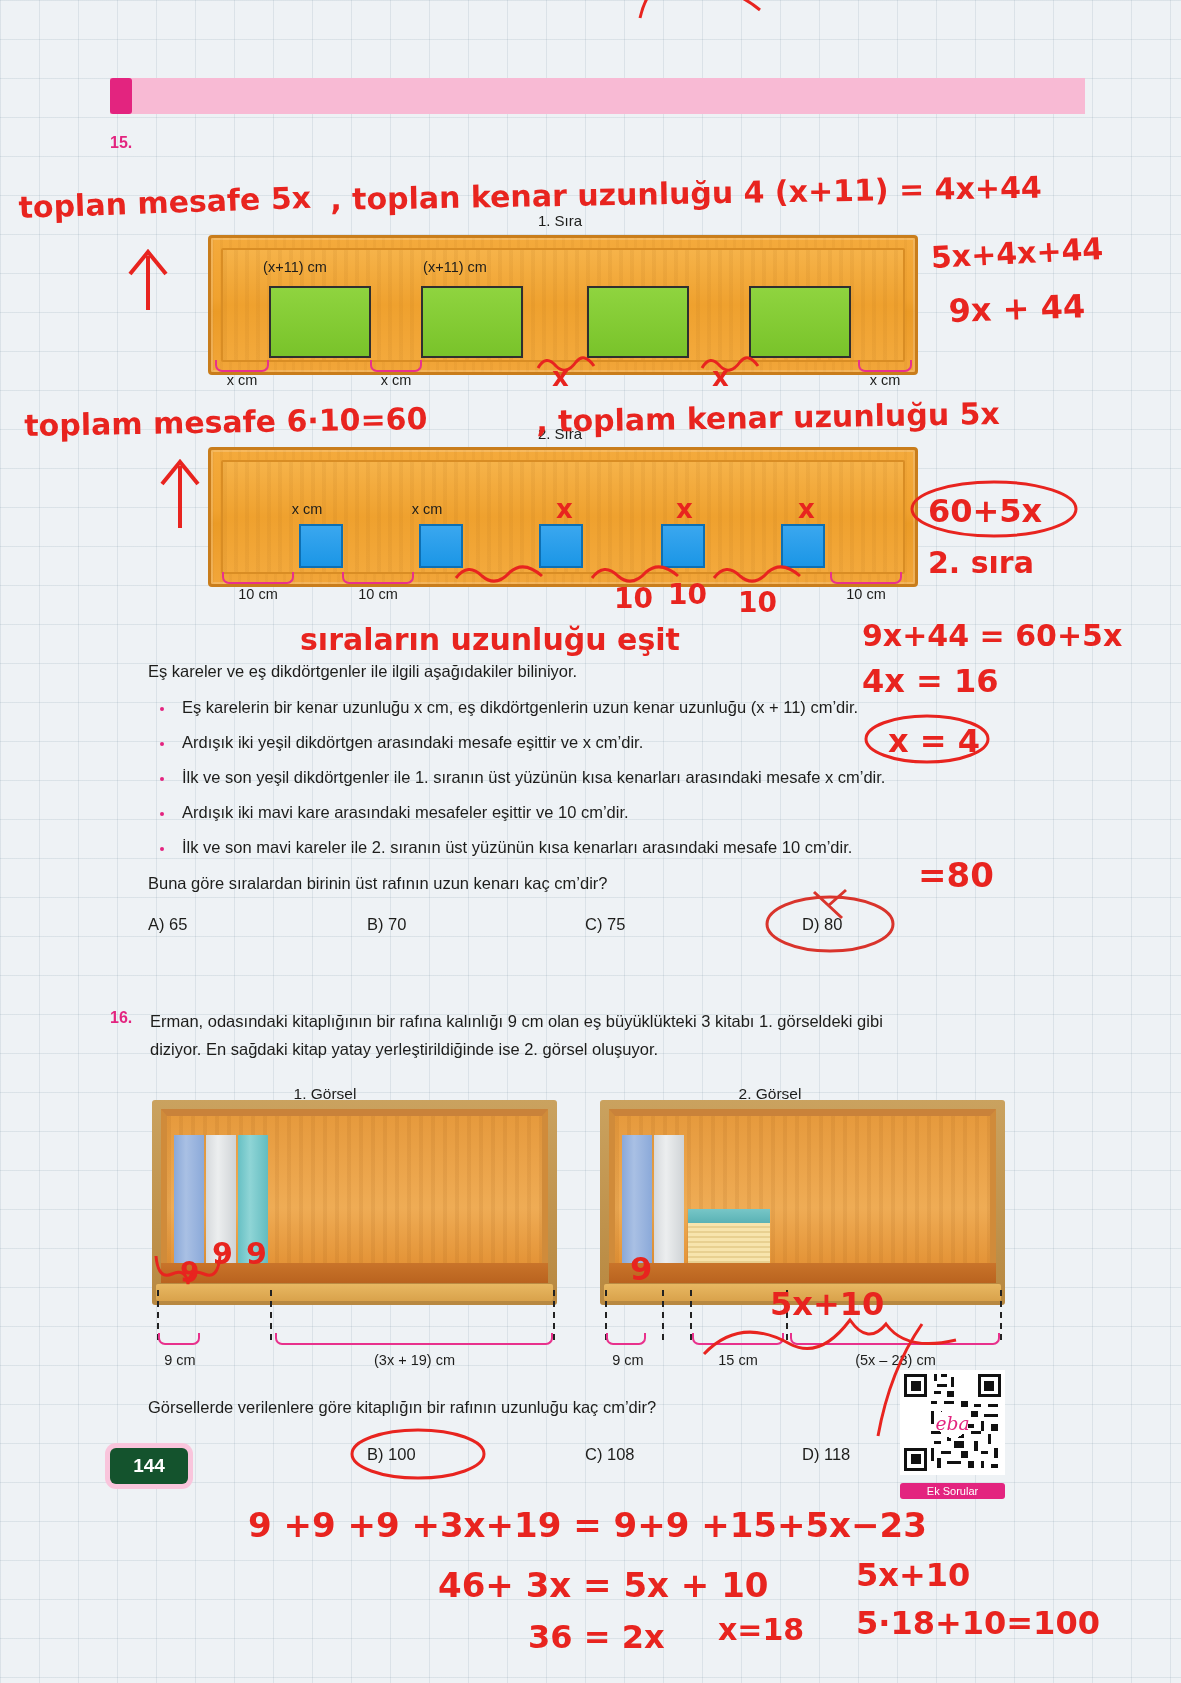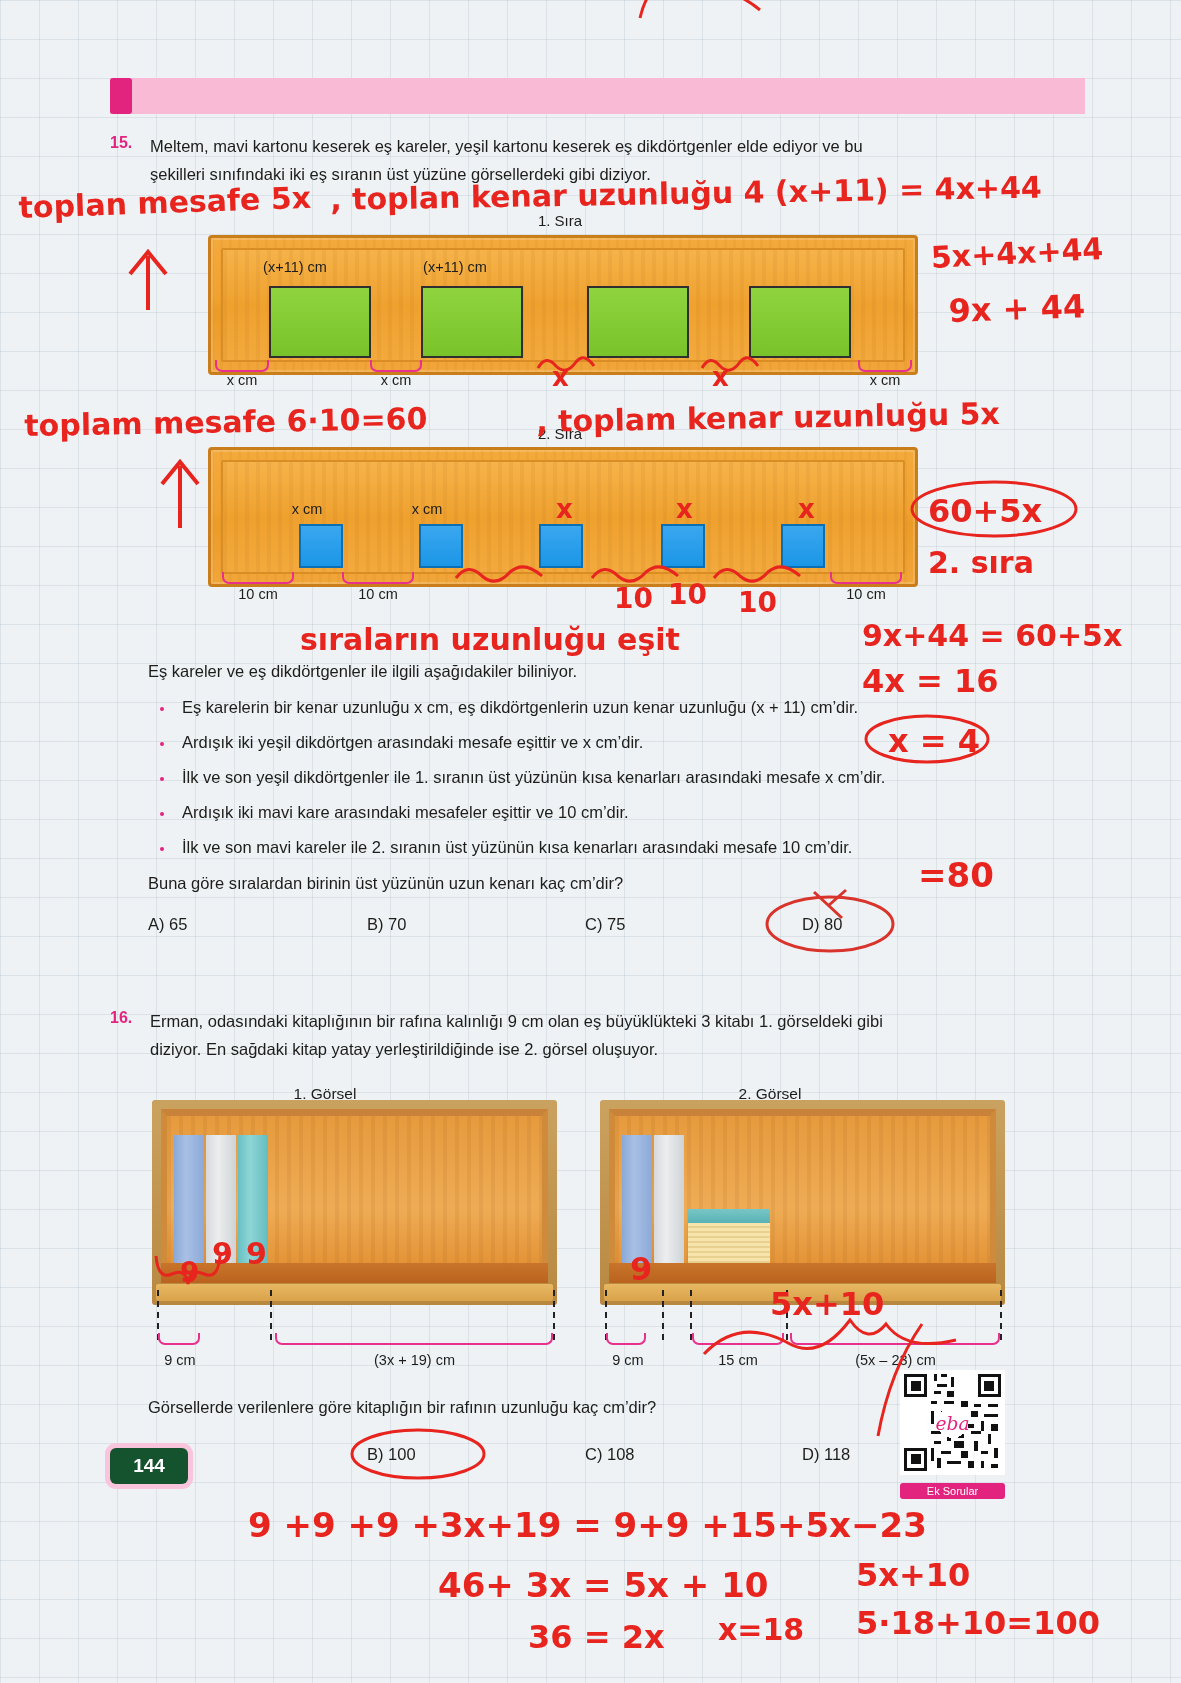--- a/index.html
+++ b/index.html
@@ -171,24 +171,20 @@
 <body>
 
 <div class="grid-bg"></div>
 
 <div class="page">
 
   <div class="top-band"></div>
   <div class="top-band-tab"></div>
 
   <div class="q-num" style="left:110px; top:134px;">15.</div>
-  <div class="q-text" style="left:150px; top:132px; width:930px;">
-    <div>Meltem, mavi kartonu keserek eş kareler, yeşil kartonu keserek eş dikdörtgenler elde ediyor ve bu</div>
-    <div>şekilleri sınıfındaki iki eş sıranın üst yüzüne görsellerdeki gibi diziyor.</div>
-  </div>
 
   <div class="row-label" style="left:500px; top:212px; width:120px;">1. Sıra</div>
 
   <div class="desk" style="left:208px; top:235px; width:710px; height:140px;">
     <div class="desk-inner"></div>
     <div class="green-rect" style="left:58px; top:48px; width:102px; height:72px;"></div>
     <div class="green-rect" style="left:210px; top:48px; width:102px; height:72px;"></div>
     <div class="green-rect" style="left:376px; top:48px; width:102px; height:72px;"></div>
     <div class="green-rect" style="left:538px; top:48px; width:102px; height:72px;"></div>
   </div>
@@ -227,21 +223,21 @@
   <div class="q-text" style="left:148px; top:657px; width:900px;">Eş kareler ve eş dikdörtgenler ile ilgili aşağıdakiler biliniyor.</div>
 
   <div class="bullets" style="left:148px; top:698px; width:920px;">
     <div class="bullet-row">Eş karelerin bir kenar uzunluğu x cm, eş dikdörtgenlerin uzun kenar uzunluğu (x + 11) cm’dir.</div>
     <div class="bullet-row">Ardışık iki yeşil dikdörtgen arasındaki mesafe eşittir ve x cm’dir.</div>
     <div class="bullet-row">İlk ve son yeşil dikdörtgenler ile 1. sıranın üst yüzünün kısa kenarları arasındaki mesafe x cm’dir.</div>
     <div class="bullet-row">Ardışık iki mavi kare arasındaki mesafeler eşittir ve 10 cm’dir.</div>
     <div class="bullet-row">İlk ve son mavi kareler ile 2. sıranın üst yüzünün kısa kenarları arasındaki mesafe 10 cm’dir.</div>
   </div>
 
-  <div class="q-text" style="left:148px; top:869px; width:900px;">Buna göre sıralardan birinin üst yüzünün uzun kenarı kaç cm’dir?</div>
+  <div class="q-text" style="left:148px; top:869px; width:900px;">Buna göre sıralardan birinin üst rafının uzun kenarı kaç cm’dir?</div>
 
   <div class="opt" style="left:148px; top:915px;">A) 65</div>
   <div class="opt" style="left:367px; top:915px;">B) 70</div>
   <div class="opt" style="left:585px; top:915px;">C) 75</div>
   <div class="opt" style="left:802px; top:915px;">D) 80</div>
 
   <div class="q-num" style="left:110px; top:1009px;">16.</div>
   <div class="q-text" style="left:150px; top:1007px; width:930px;">
     <div>Erman, odasındaki kitaplığının bir rafına kalınlığı 9 cm olan eş büyüklükteki 3 kitabı 1. görseldeki gibi</div>
     <div>diziyor. En sağdaki kitap yatay yerleştirildiğinde ise 2. görsel oluşuyor.</div>

